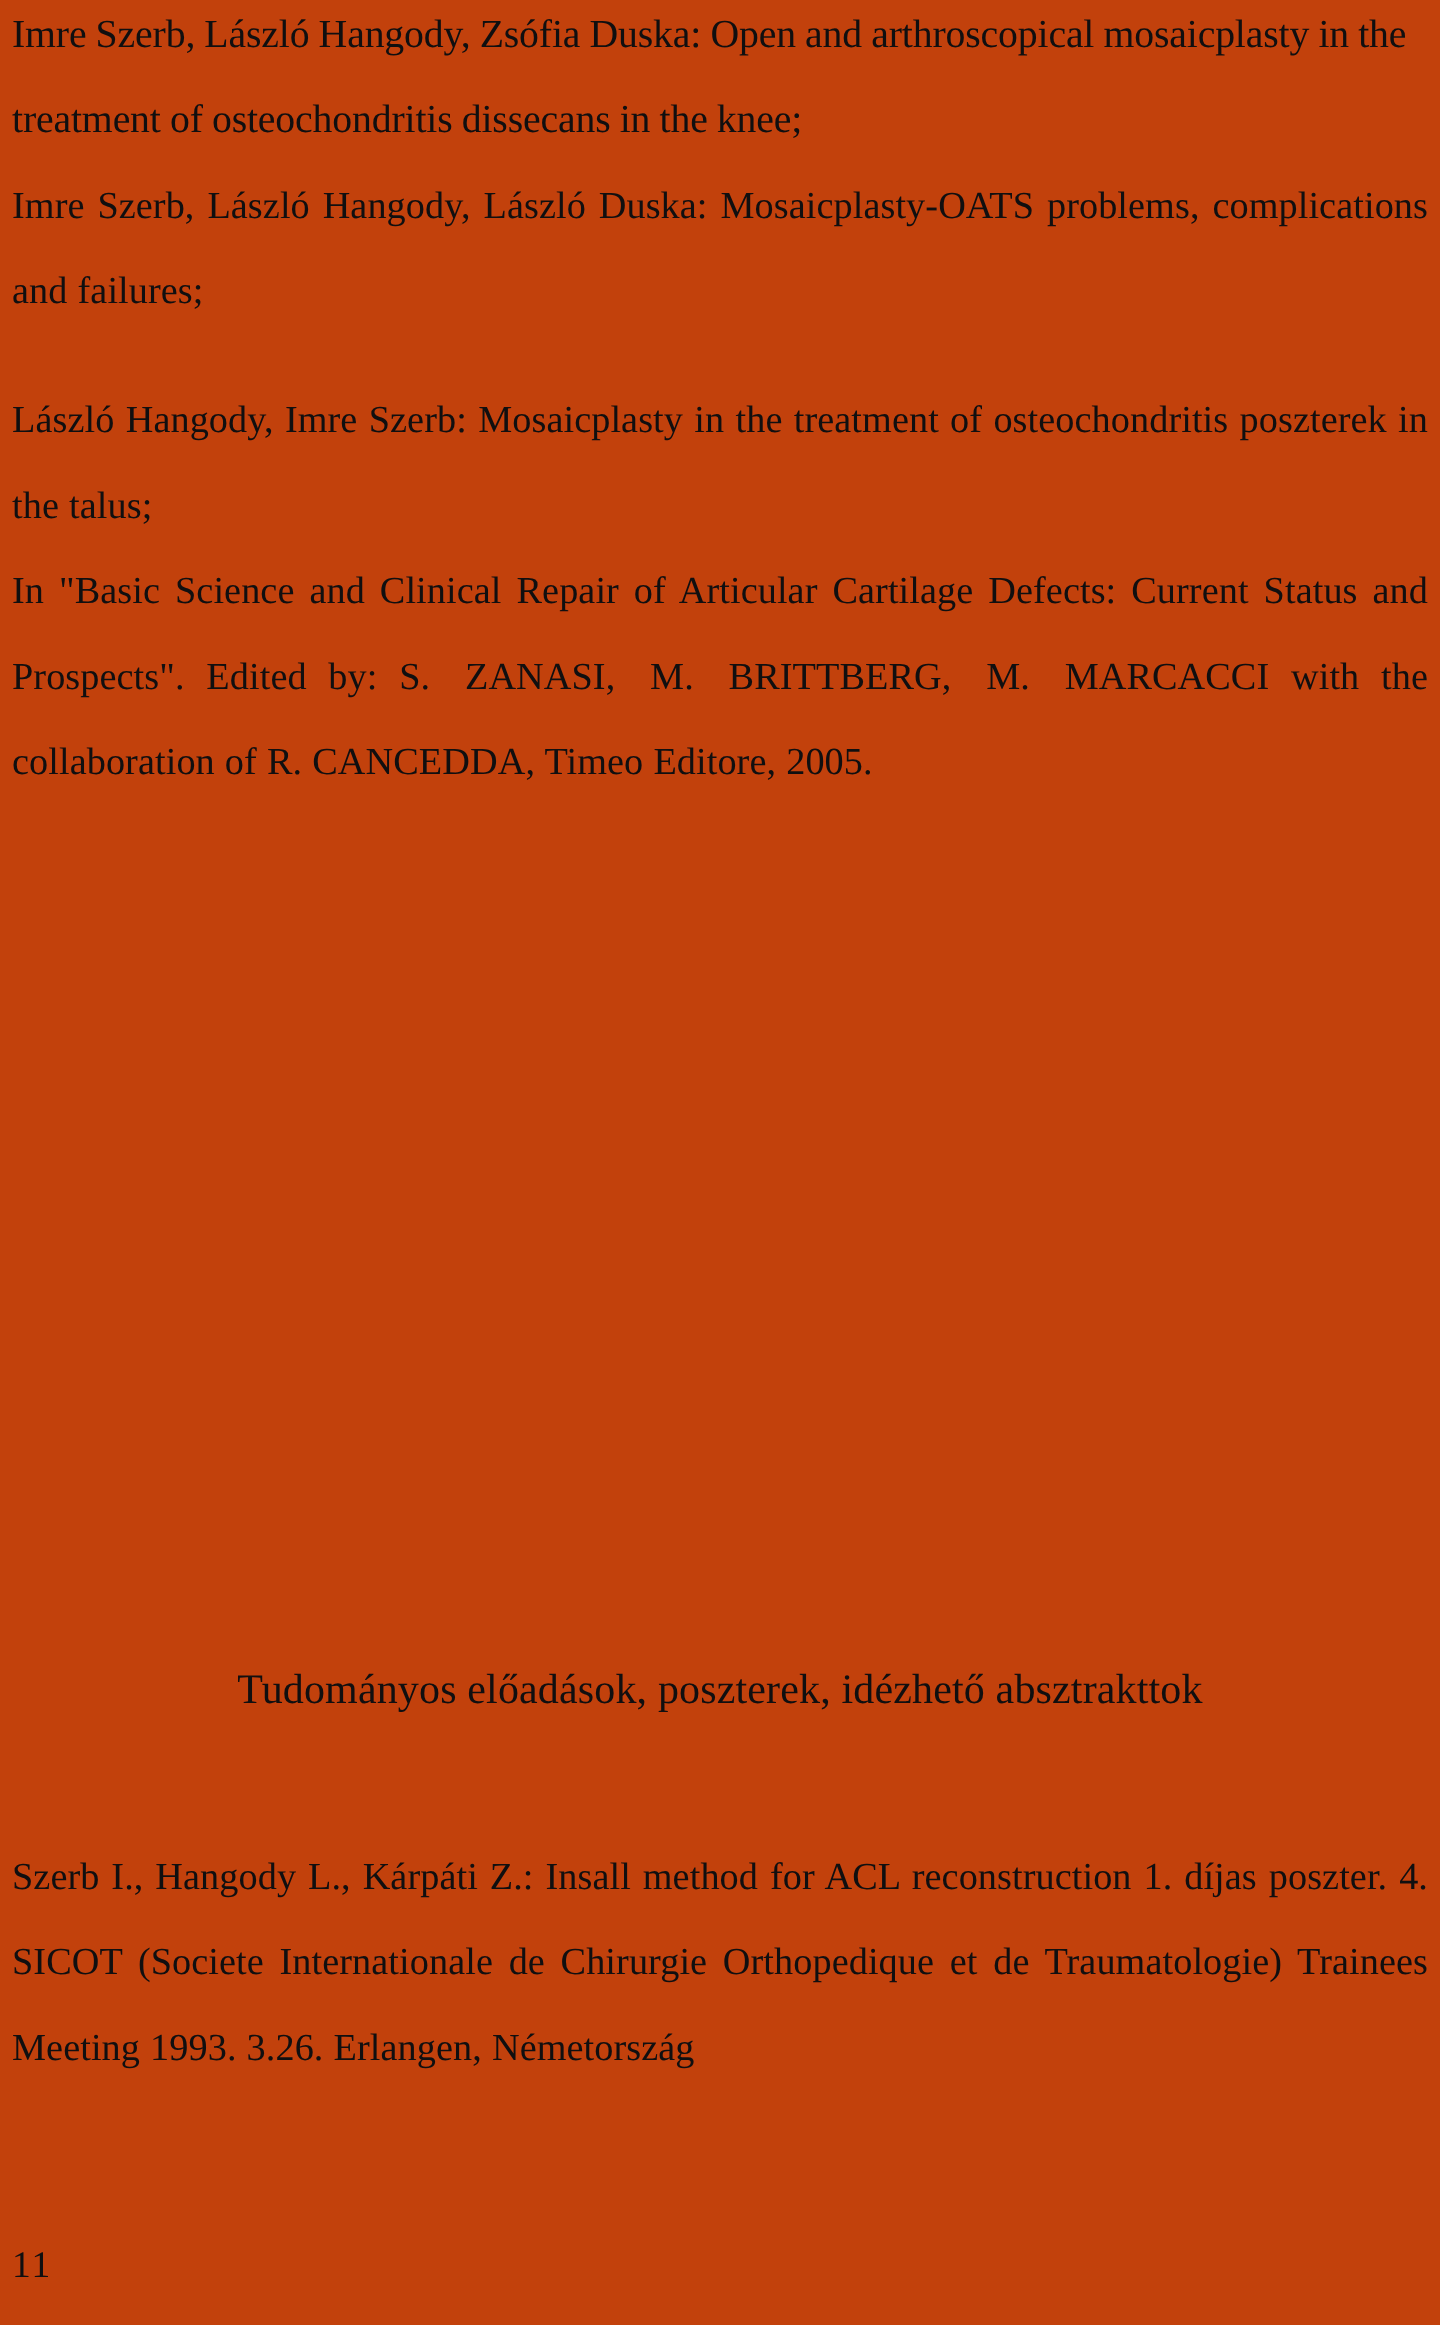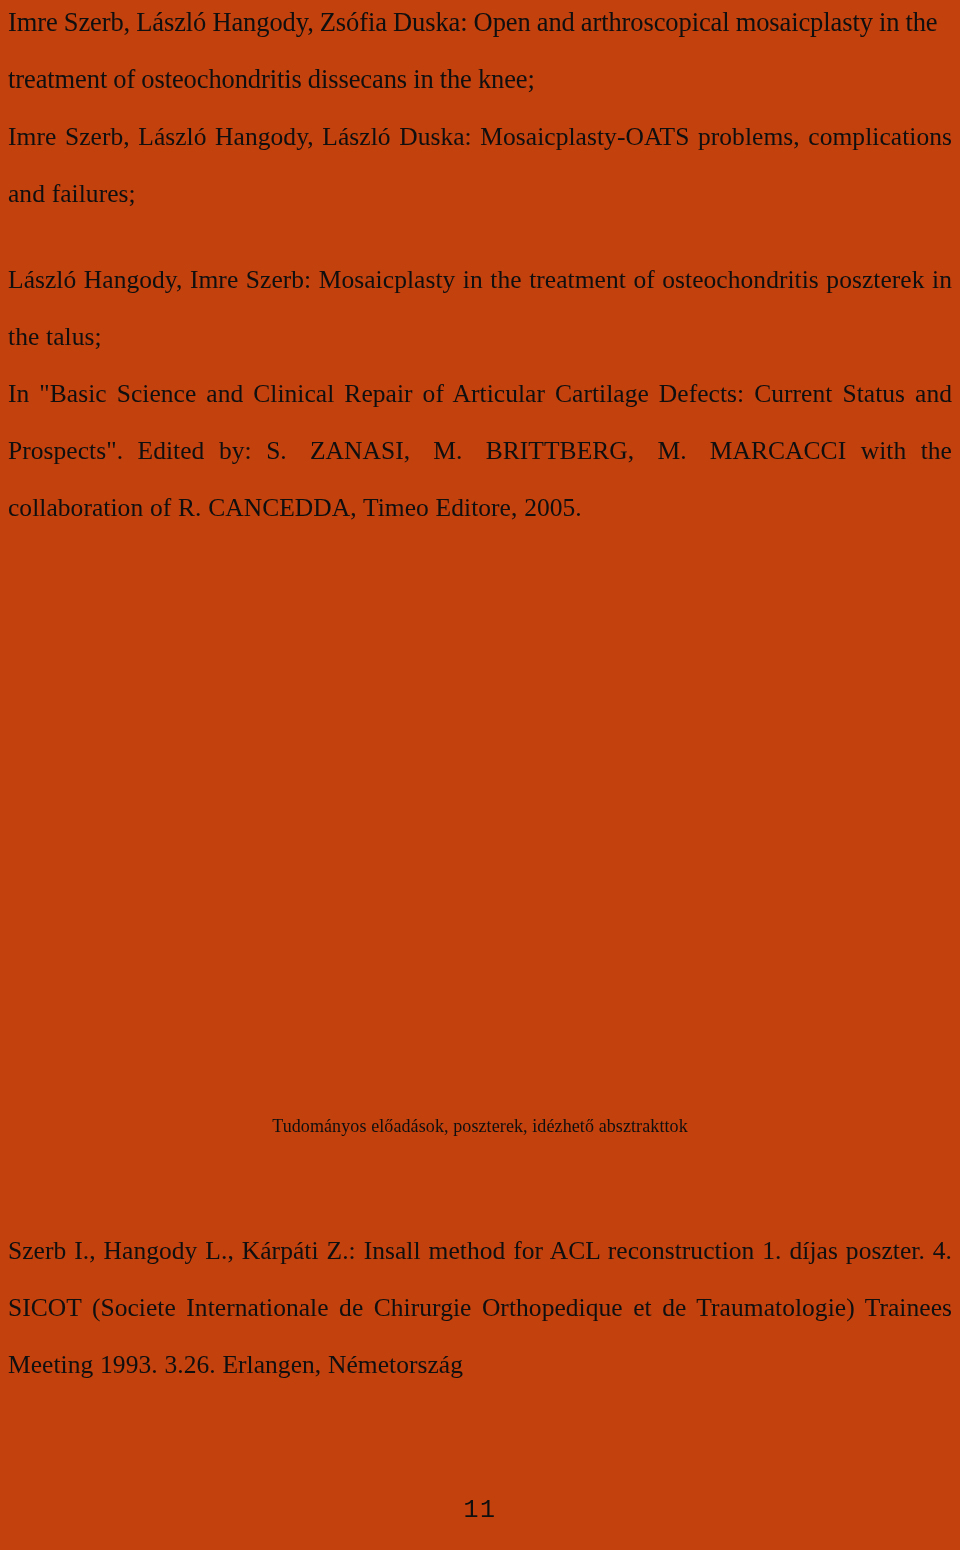--- a/index.html
+++ b/index.html
@@ -56,42 +56,40 @@
   #block-oats      { position: absolute; left: 0;  top: 108px; width: 944px; }
   #block-talus     { position: absolute; left: 0;  top: 251px; width: 944px; }
   #block-bookchap  { position: absolute; left: 0;  top: 365px; width: 944px; }
 
   #section-heading {
     position: absolute;
     left: 0;
     top: 1098px;
     width: 944px;
     text-align: center;
-    font-size: 18px;
+    font-size: 28px;
     line-height: 57px;
     letter-spacing: 0.1px;
   }
 
   #block-poster {
     position: absolute;
     left: 0;
     top: 1222px;
     width: 944px;
   }
 
   #page-number {
     position: absolute;
     left: 0;
     top: 1482px;
     width: 944px;
-    text-align: center;
     font-size: 25px;
     line-height: 57px;
     letter-spacing: 1.5px;
-    font-family: Liberation Mono, monospace;
   }
 
   
   .para::after {
     content: "";
     display: inline-block;
     width: 100%;
   }
   .para.nolast::after { content: none; }
 

